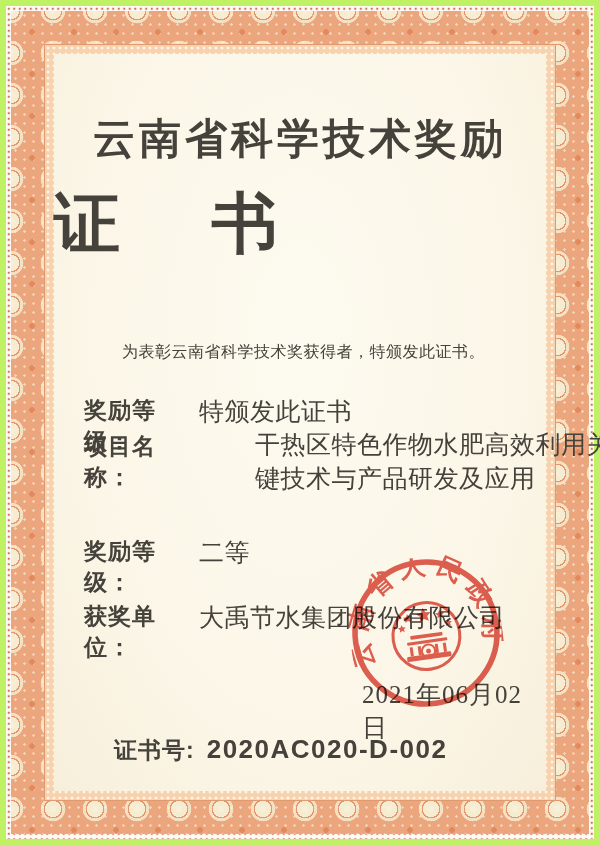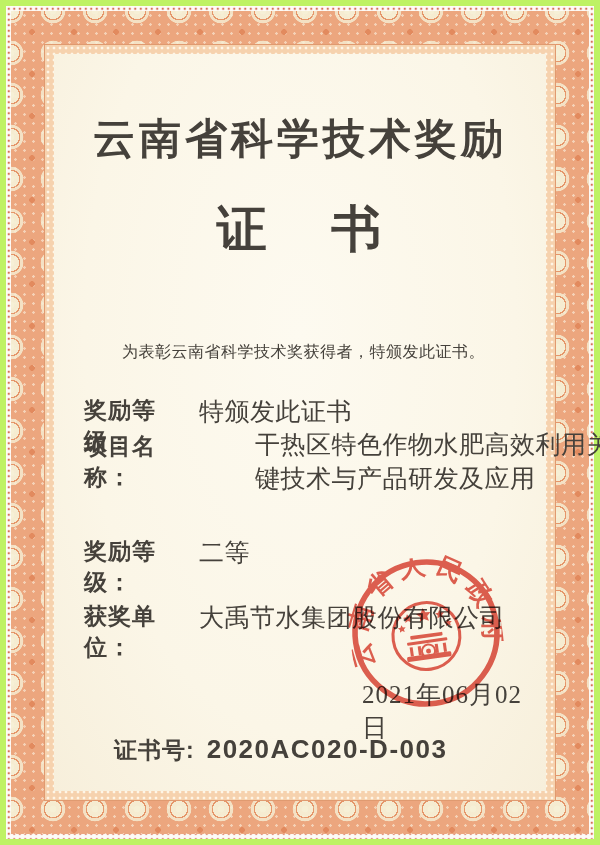--- a/index.html
+++ b/index.html
@@ -26,23 +26,23 @@
     background-image:radial-gradient(circle,rgba(255,252,240,.85) 0 1.2px,rgba(255,252,240,0) 1.7px);
     background-size:6px 6px;}
   .content{position:absolute;inset:9px;
     background:radial-gradient(ellipse at 50% 38%,#fdfaf0 0%,#fbf6e7 62%,#f7efdb 100%);}
 
   
   .ink{color:#45413b;}
   .award-title{position:absolute;top:60px;left:0;width:100%;text-align:center;
     font-family:"Liberation Sans","DejaVu Sans",sans-serif;
     font-size:42px;font-weight:700;letter-spacing:4px;line-height:50px;}
-  .doc-title{position:absolute;top:142px;left:0;width:100%;text-align:center;
-    font-family:Liberation Serif, serif;
-    font-size:50px;font-weight:700;word-spacing:48px;letter-spacing:2px;line-height:66px;}
+  .doc-title{position:absolute;top:142px;left:0;width:100%;
+    font-family:Liberation Mono, monospace;
+    font-size:66px;font-weight:700;word-spacing:48px;letter-spacing:2px;line-height:66px;}
   .intro{position:absolute;top:262px;left:28px;width:446px;
     font-size:16px;line-height:39px;text-indent:40px;letter-spacing:.5px;}
 
   .row{position:absolute;left:30px;display:flex;align-items:flex-start;}
   .row.center{align-items:center;}
   .flabel{display:inline-block;width:107px;flex:0 0 107px;
     font-weight:700;font-size:23px;letter-spacing:1px;line-height:31px;}
   .fvalue{display:inline-block;margin-left:8px;font-size:25px;line-height:34px;letter-spacing:.5px;}
   .fvalue.wrap{width:362px;margin-left:44px;}
 
@@ -95,21 +95,21 @@
 
           <div class="row row-winner">
             <span class="flabel ink">获奖单位：</span>
             <span class="fvalue ink">大禹节水集团股份有限公司</span>
           </div>
 
           <div class="date-line ink">2021年06月02日</div>
 
           <div class="certno-row">
             <span class="certno-label ink">证书号:</span>
-            <span class="certno-value ink">2020AC020-D-003</span>
+            <span class="certno-value ink">2020AC020-D-002</span>
           </div>
 
           <svg class="seal" viewBox="0 0 150 150">
             <defs>
               <path id="sealArc" d="M 20.5,94.8 A 58,58 0 1 1 129.5,94.8" fill="none"></path>
             </defs>
             <circle cx="75" cy="75" r="70" fill="none" stroke="#dd5347" stroke-width="5.5"></circle>
             <text font-family="Liberation Serif, DejaVu Serif, serif" font-size="25" font-weight="700" fill="#dd5347" letter-spacing="8">
               <textPath href="#sealArc" startOffset="50%" text-anchor="middle">云南省人民政府</textPath>
             </text>

